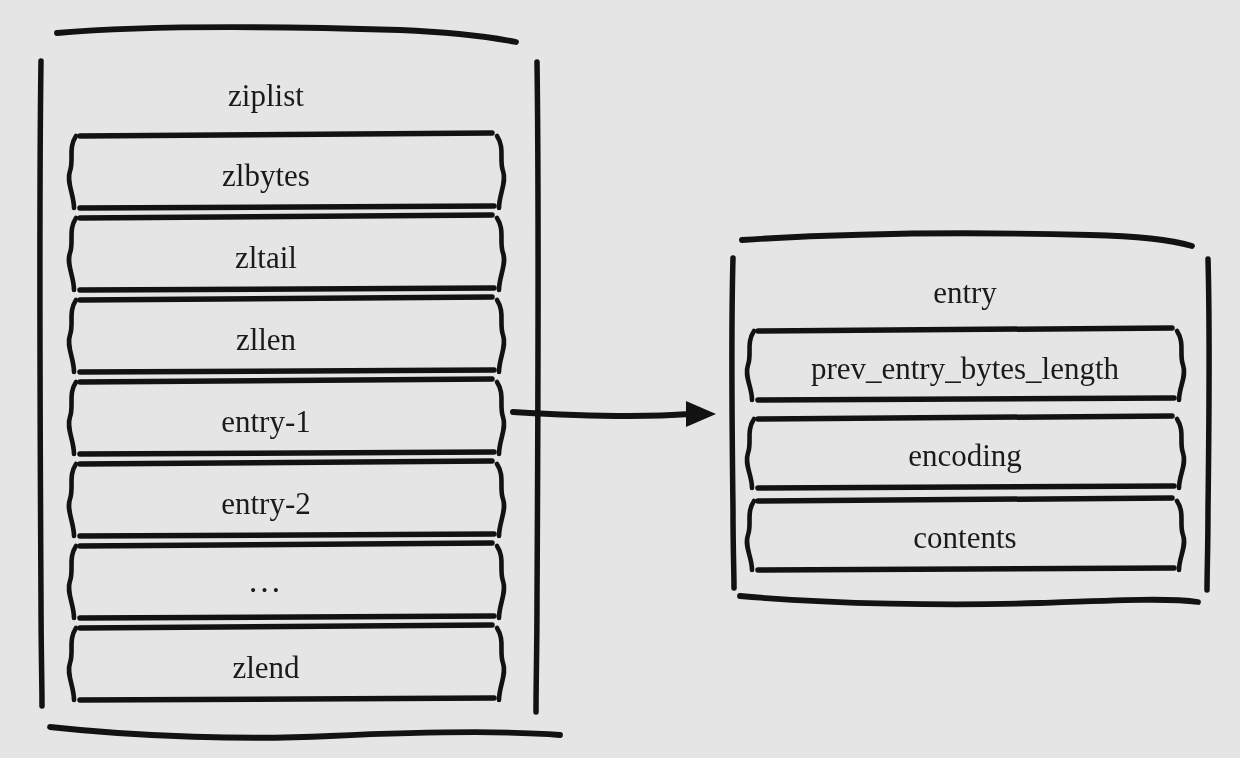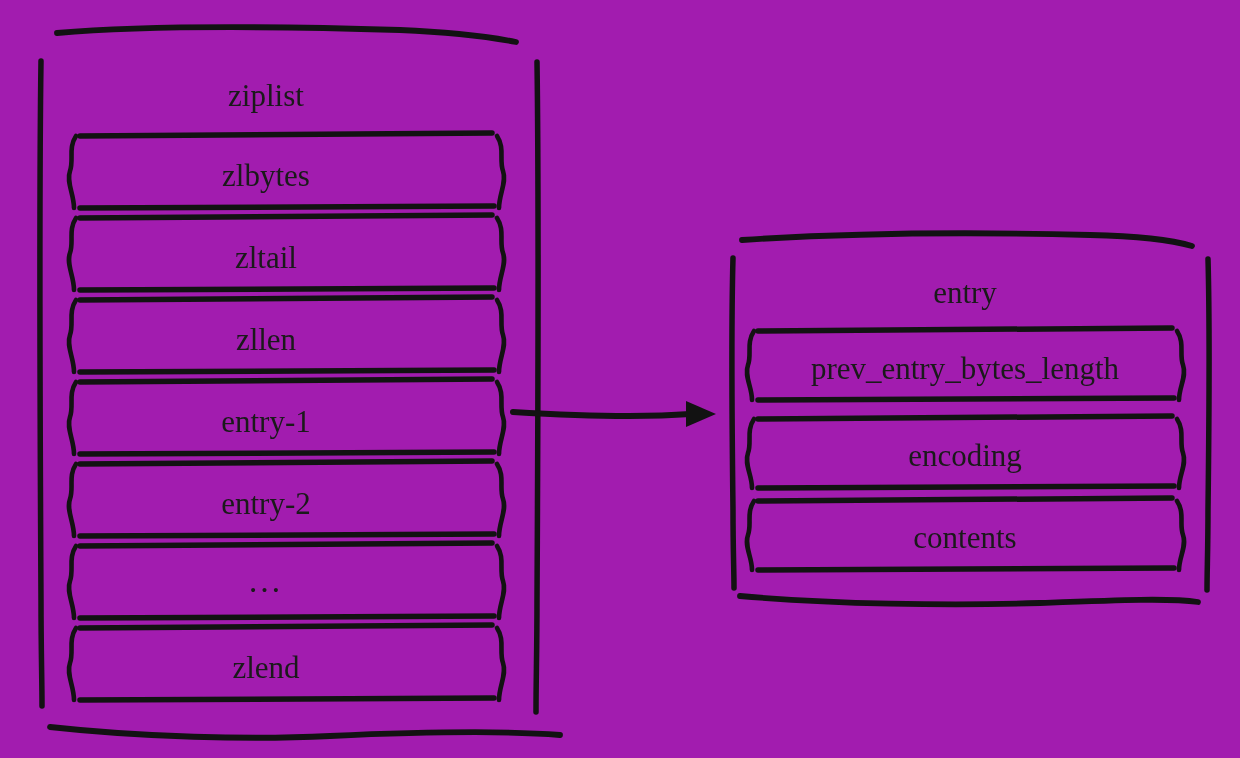--- a/index.html
+++ b/index.html
@@ -10,21 +10,21 @@
   body {
     width: 1240px;
     height: 758px;
     overflow: hidden;
     font-family: "Liberation Serif", serif;
   }
   #diagram-root {
     position: relative;
     width: 1240px;
     height: 758px;
-    background: #a21caf;
+    background: #e5e5e5;
   }
   svg#sketch {
     position: absolute;
     top: 0;
     left: 0;
     width: 1240px;
     height: 758px;
     display: block;
   }
   .ink {

